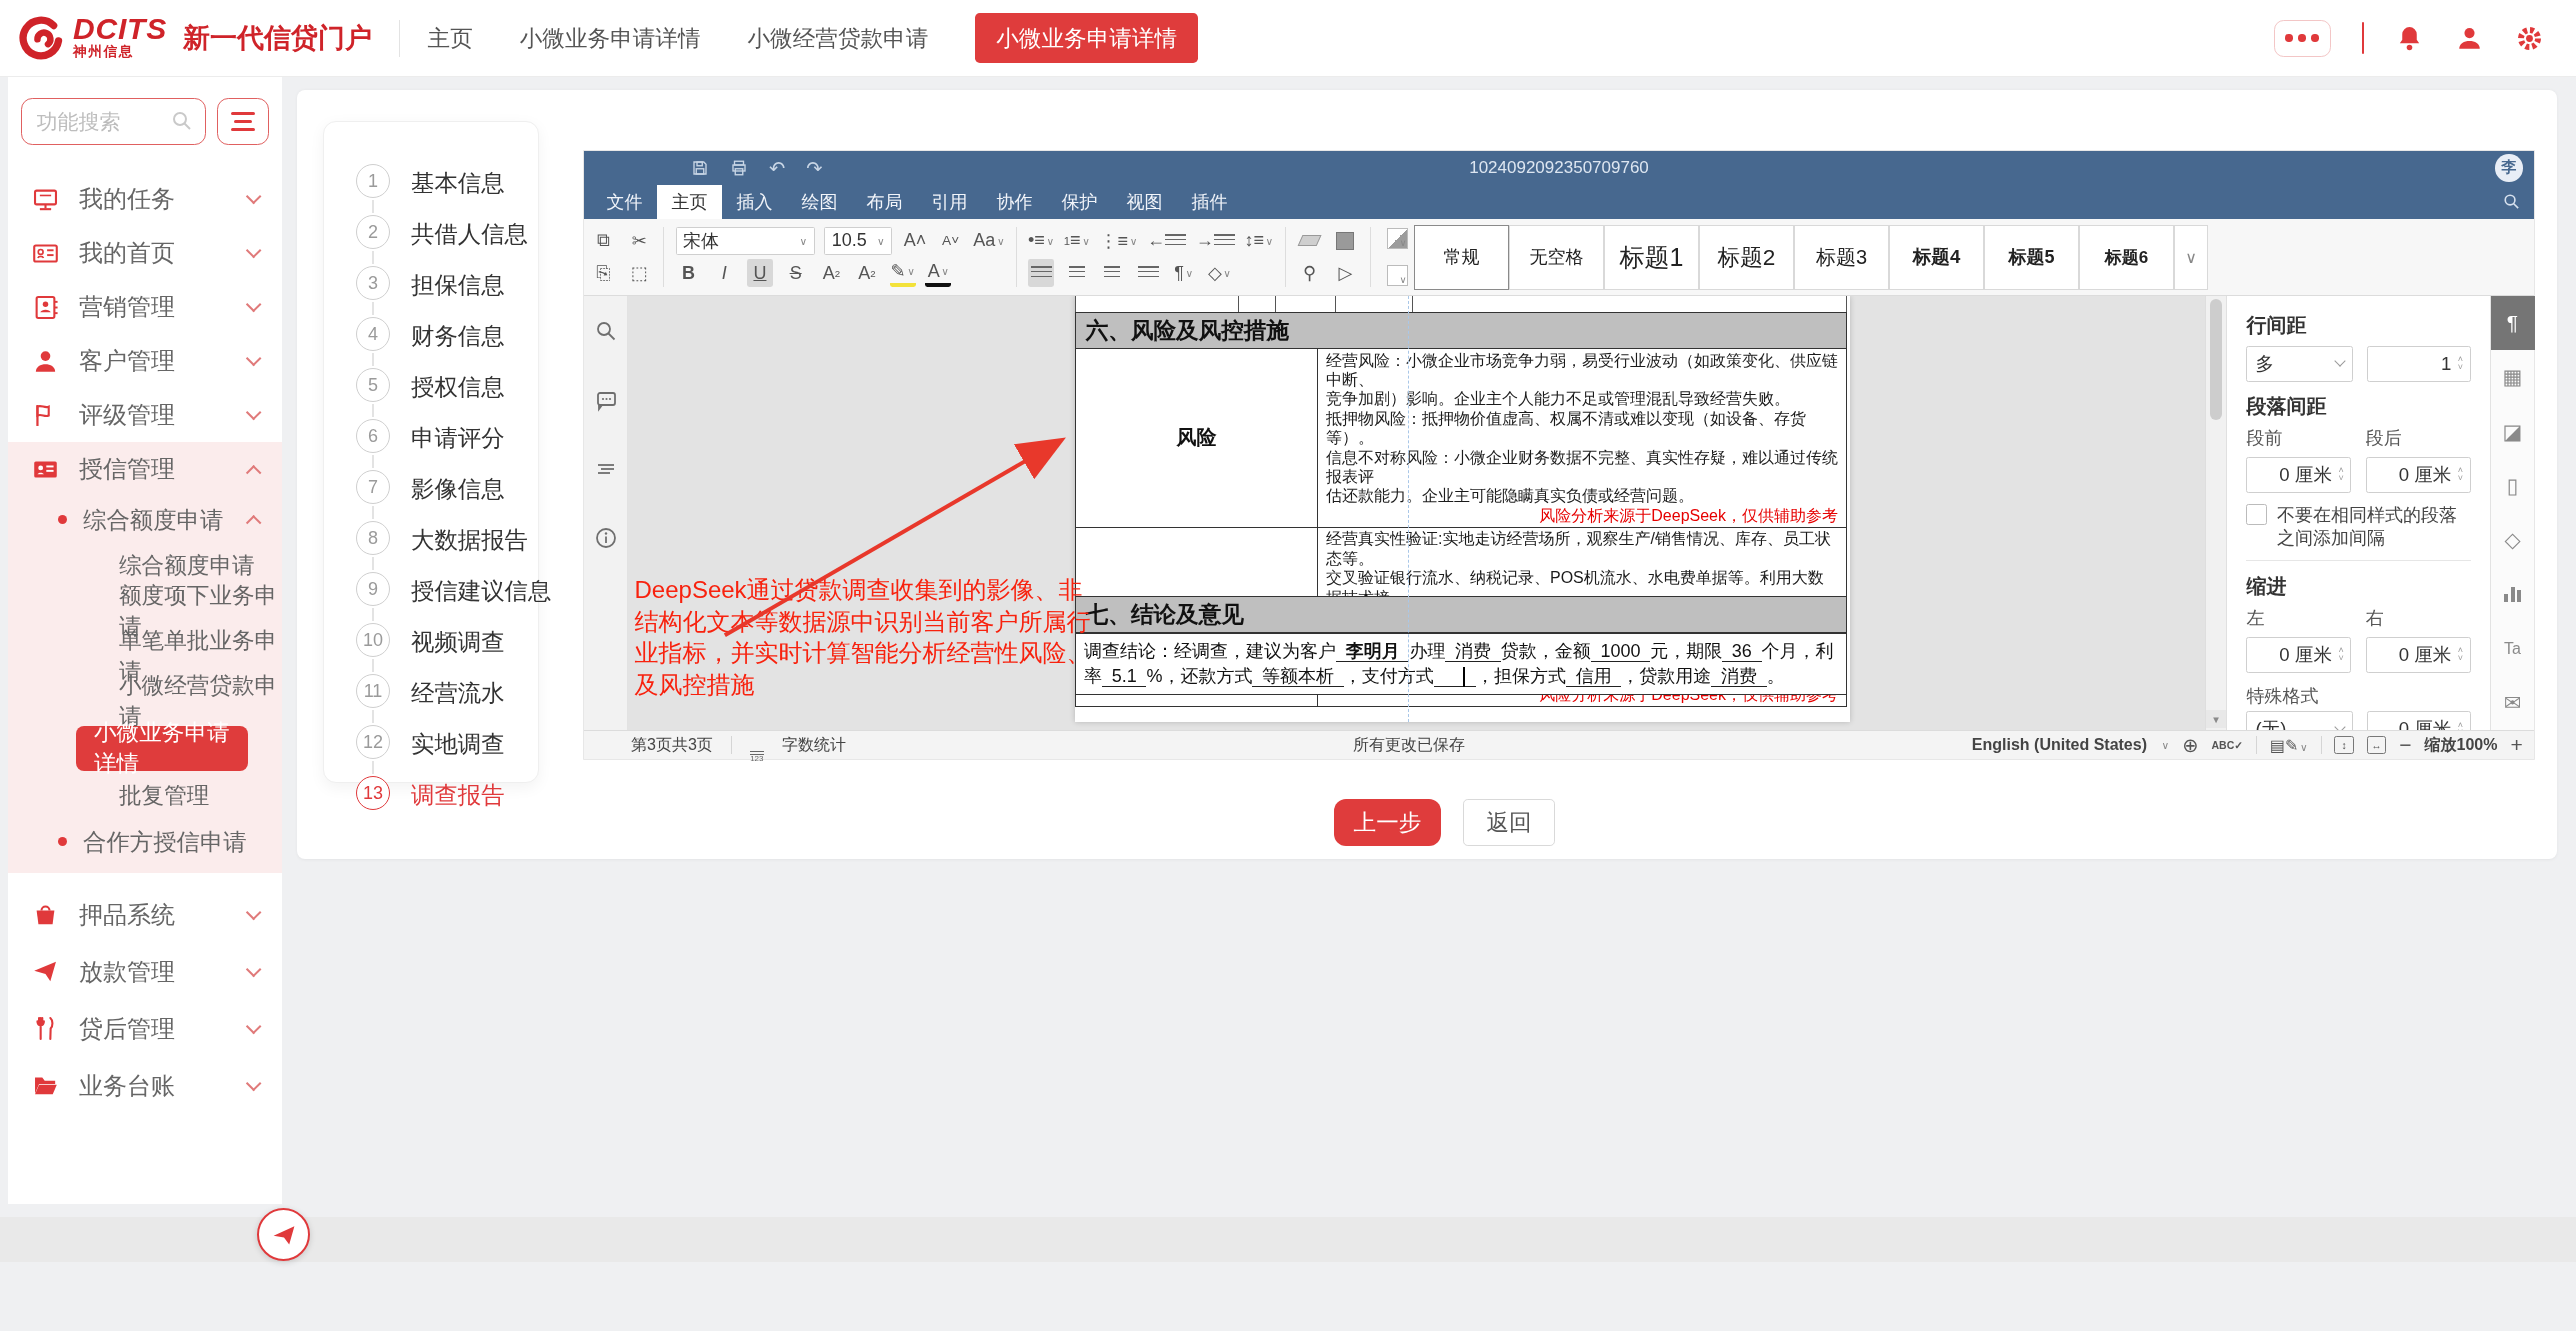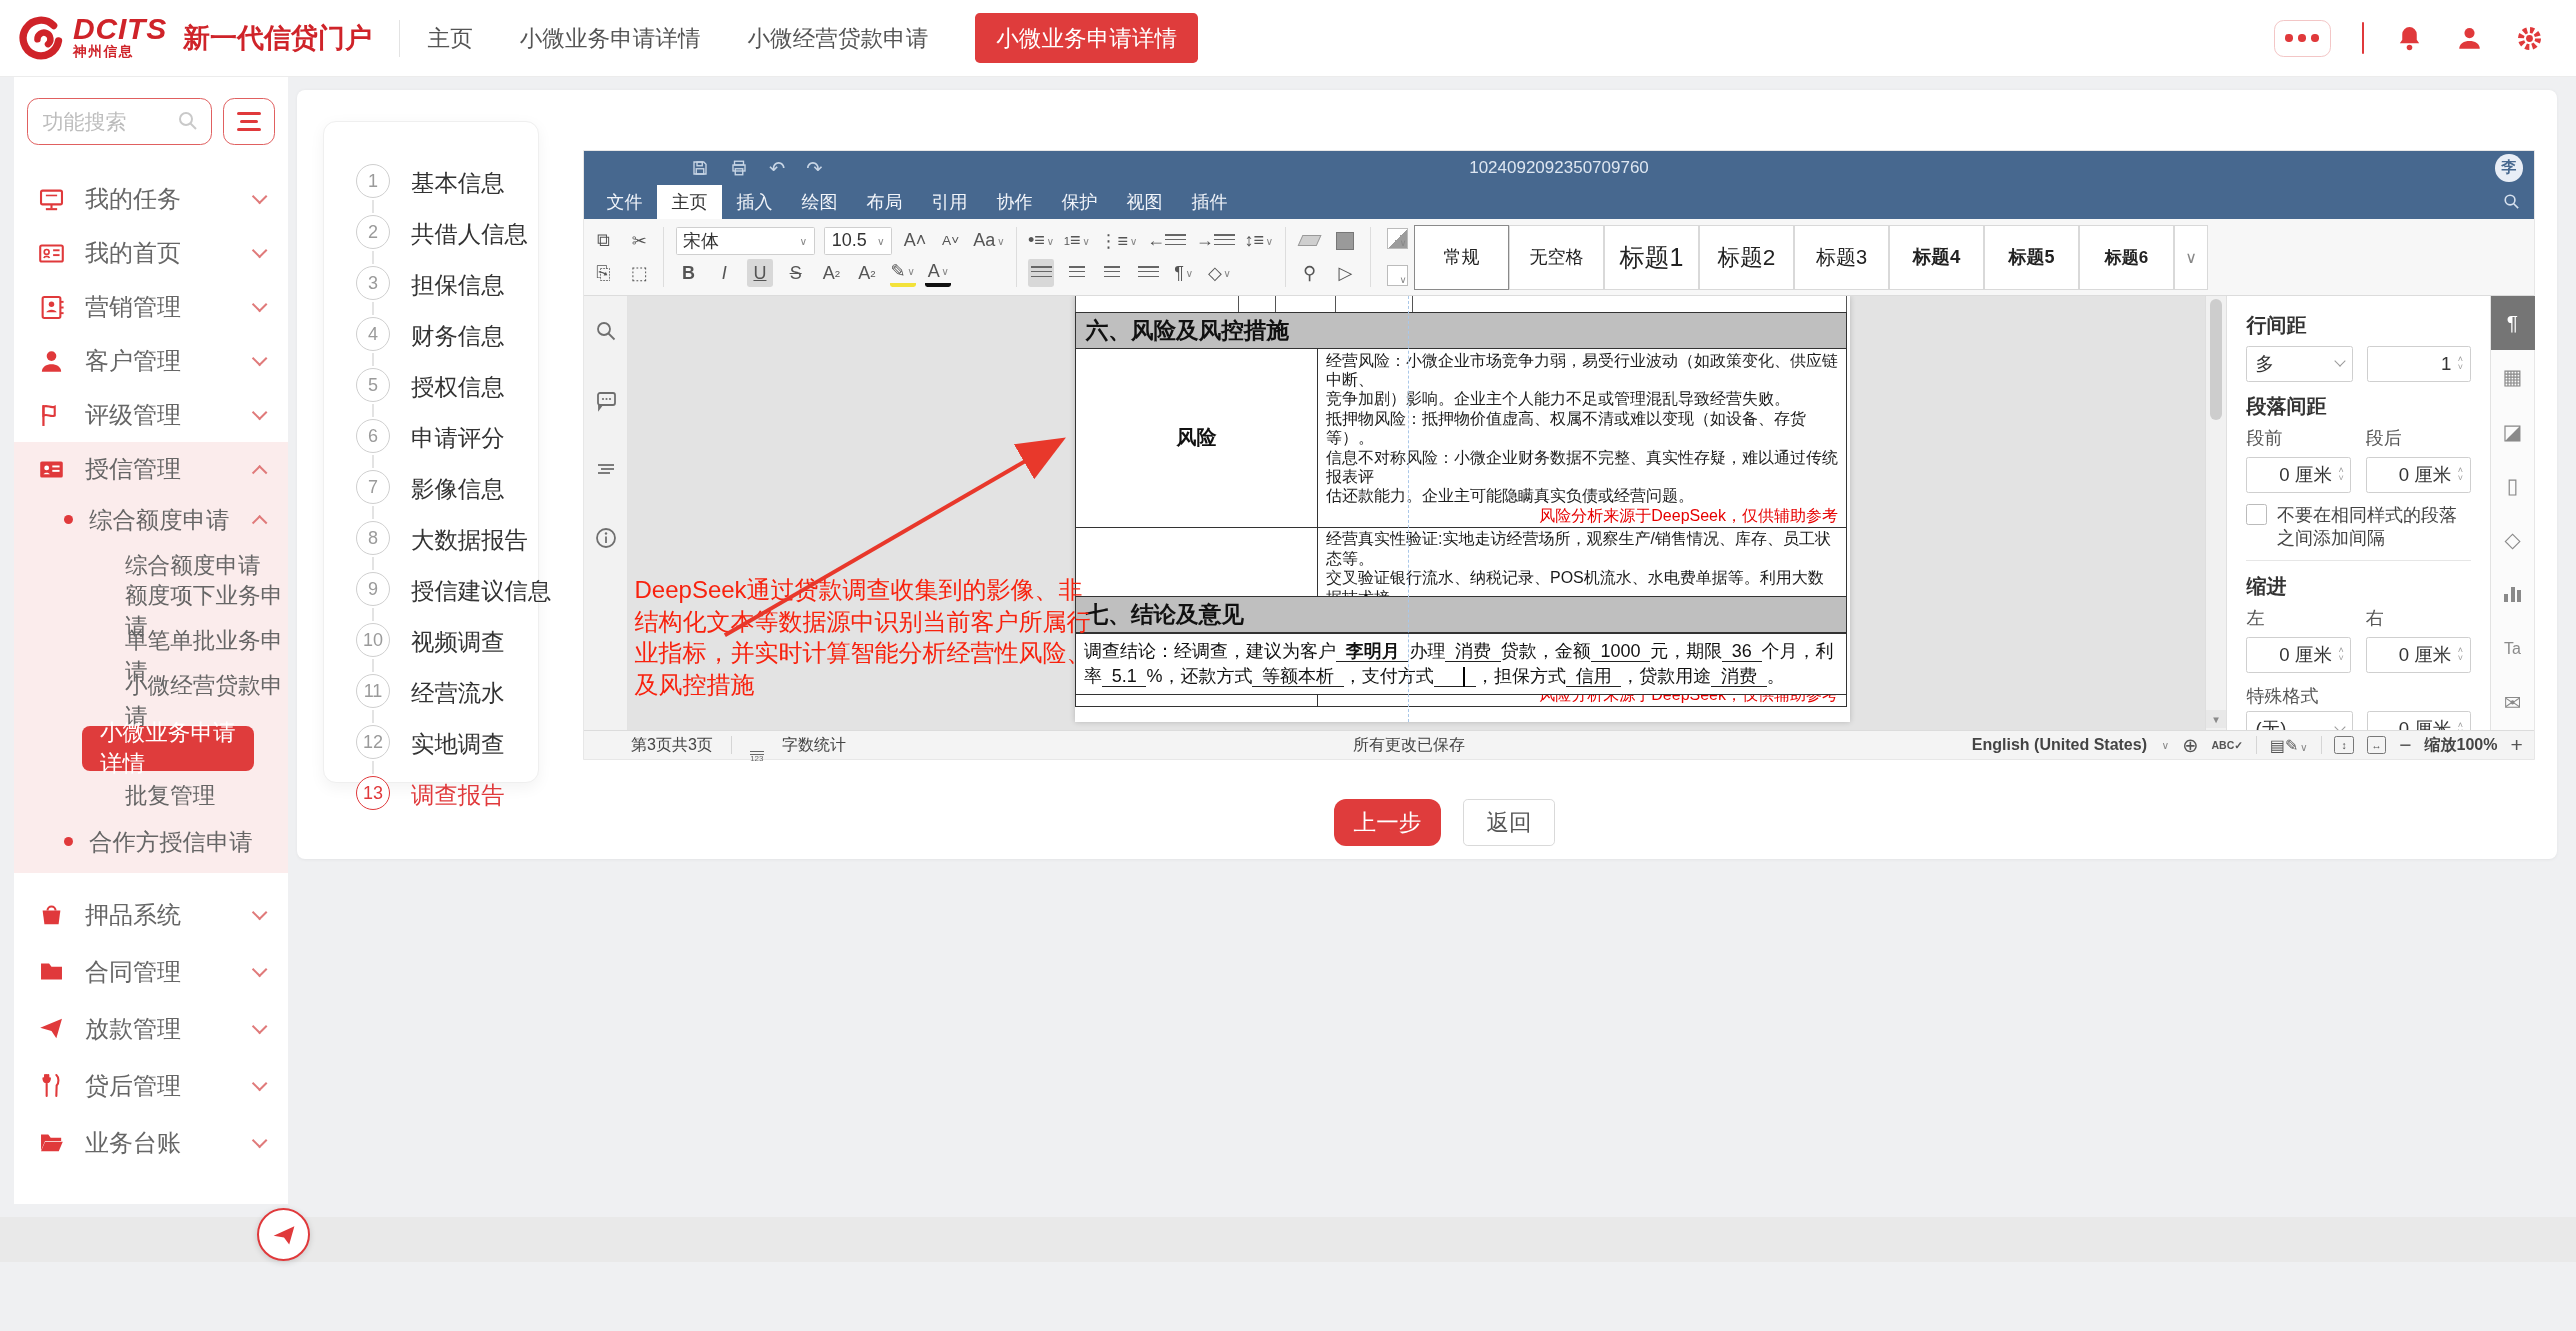--- a/index.html
+++ b/index.html
@@ -16,21 +16,21 @@
   .hdr-divider{width:0.8px;height:37px;background:#e3e3e3;margin:0 27.4px;}
   .nav-tabs{display:flex;align-items:center;gap:47px;font-size:22.6px;color:#555;}
   .nav-tab{cursor:pointer;white-space:nowrap;}
   .nav-tab.active{background:#df3c3c;color:#fff;padding:9.7px 21px;border-radius:4.8px;}
   .hdr-right{margin-left:auto;margin-right:32px;display:flex;align-items:center;gap:31px;}
   .dots-badge{width:57px;height:37px;border:1.6px solid #f3c6c6;border-radius:9.7px;display:flex;align-items:center;justify-content:center;gap:5.7px;}
   .dots-badge i{width:7.3px;height:7.3px;border-radius:50%;background:#e0393b;}
   .red-vdiv{width:2.4px;height:32px;background:#e0393b;border-radius:1.6px;}
 
   
-  .sidebar{position:absolute;top:77px;left:14px;width:274px;height:1127px;background:#fff;z-index:8;}
+  .sidebar{position:absolute;top:77px;left:8px;width:274px;height:1127px;background:#fff;z-index:8;}
   .search-row{display:flex;gap:11.3px;padding:21px 13px 0 13px;align-items:center;}
   .search-wrap{position:relative;flex:1;}
   .search-wrap input{width:100%;height:47px;border:1.6px solid #e06060;border-radius:11.3px;padding:0 39px 0 14.5px;font-size:21px;color:#777;outline:none;background:#fff;font-family:"Liberation Sans",sans-serif;}
   .search-wrap input::placeholder{color:#bdbdbd;}
   .search-wrap .mag{position:absolute;right:11.3px;top:11.3px;}
   .menu-btn{width:52px;height:47px;border:1.6px solid #e06060;border-radius:11.3px;display:flex;align-items:center;justify-content:center;flex-direction:column;gap:4.8px;background:#fff;cursor:pointer;}
   .menu-btn i{display:block;width:24px;height:3.2px;background:#e0393b;border-radius:1.6px;}
   .menu-btn i:nth-child(2){width:18px;}
   .snav{margin-top:27.4px;font-size:24px;color:#666;}
   .snav-item{display:flex;align-items:center;height:54px;padding:0 22.6px;gap:19.4px;cursor:pointer;}
@@ -318,27 +318,20 @@
       <div class="snav-item">
         <svg width="29" height="29" viewBox="0 0 36 36">
           <path d="M7 13h22l-2.2 17H9.2z" fill="#e0393b"></path>
           <path d="M13 13a5 5 0 0 1 10 0" fill="none" stroke="#e0393b" stroke-width="2.6"></path>
         </svg>
         <span class="lbl">押品系统</span>
         <i class="chev"></i>
       </div>
       <div class="snav-item">
         <svg width="29" height="29" viewBox="0 0 36 36">
-          <path d="M5 8h10l3 4h13v16H5z" fill="#e0393b"></path>
-        </svg>
-        <span class="lbl">合同管理</span>
-        <i class="chev"></i>
-      </div>
-      <div class="snav-item">
-        <svg width="29" height="29" viewBox="0 0 36 36">
           <path d="M4 17 31 6l-7 24-6-9zM18 21l-9 5" fill="#e0393b"></path>
         </svg>
         <span class="lbl">放款管理</span>
         <i class="chev"></i>
       </div>
       <div class="snav-item">
         <svg width="29" height="29" viewBox="0 0 36 36">
           <path d="M10 5v7M14 5v7M12 5v26M12 14c2.6 0 4-2 4-5M12 14c-2.6 0-4-2-4-5" fill="none" stroke="#e0393b" stroke-width="2.6" stroke-linecap="round"></path>
           <path d="M24 5c3.4 3 3.4 10 .4 13l-.4 13" fill="none" stroke="#e0393b" stroke-width="2.6" stroke-linecap="round"></path>
         </svg>

